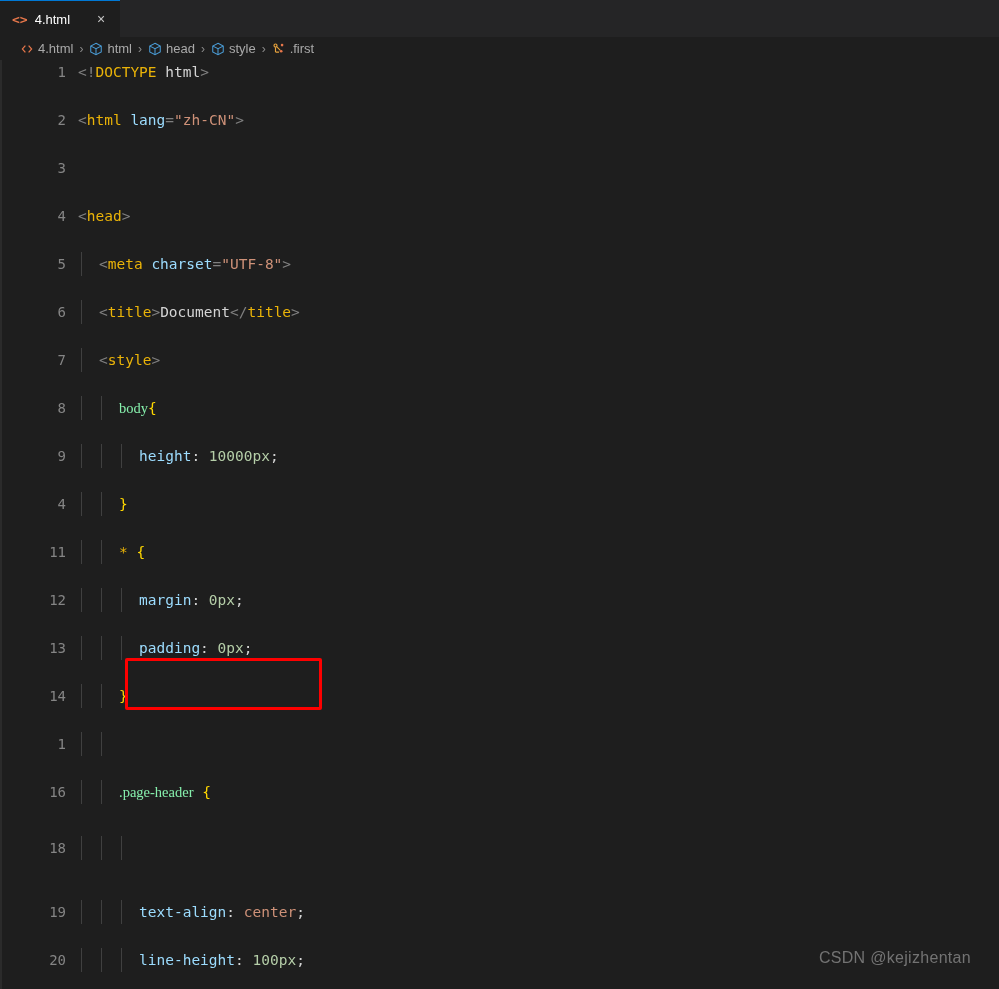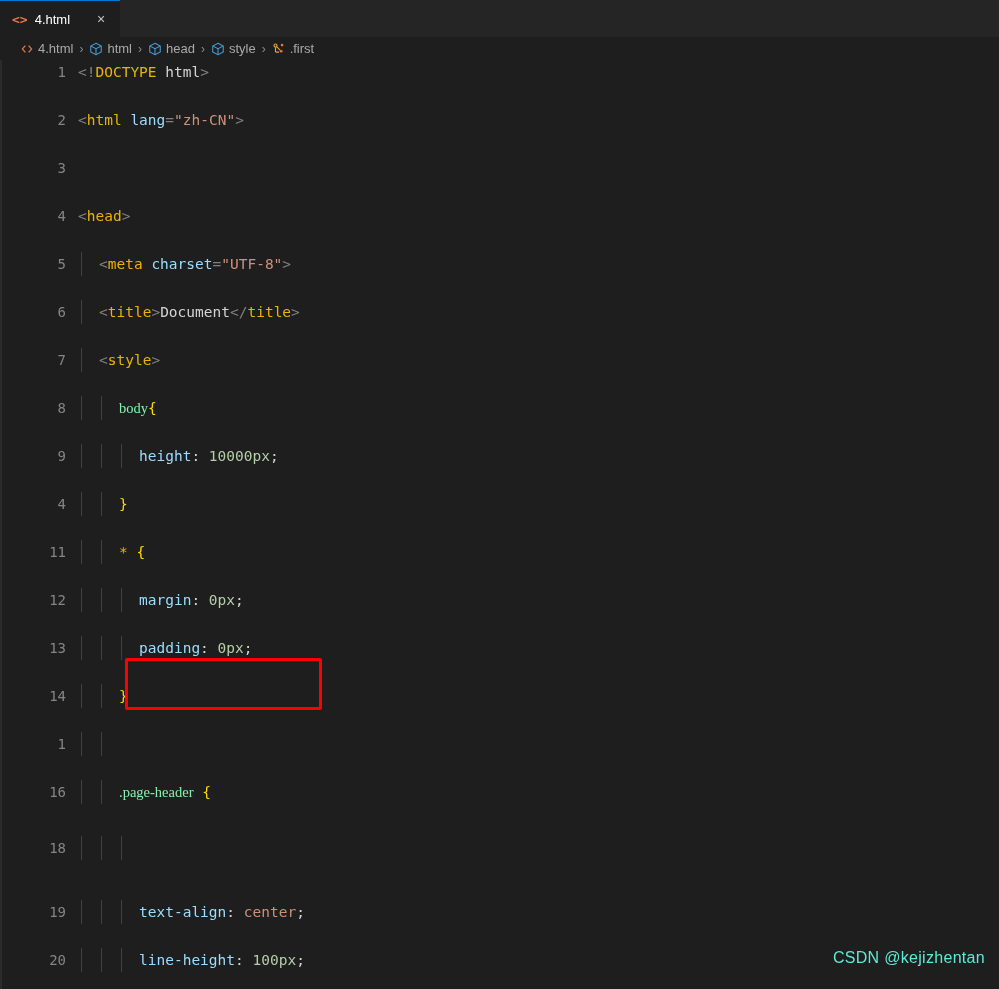--- a/index.html
+++ b/index.html
@@ -83,22 +83,22 @@
   }
 
   
   .redbox{
     position:absolute; border:3px solid #fe0000;
     pointer-events:none; border-radius:2px;
   }
 
   
   .watermark{
-    position:absolute; right:14px; bottom:22px;
-    color:#5eead4; font-size:16px;
+    position:absolute; right:28px; bottom:22px;
+    color:#737373; font-size:16px;
     font-family:"Liberation Sans", sans-serif;
     letter-spacing:.3px;
   }
 </style>
 </head>
 <body>
 
 <div class="tabbar">
   <div class="tab">
     <span class="tab-icon">&lt;&gt;</span>

